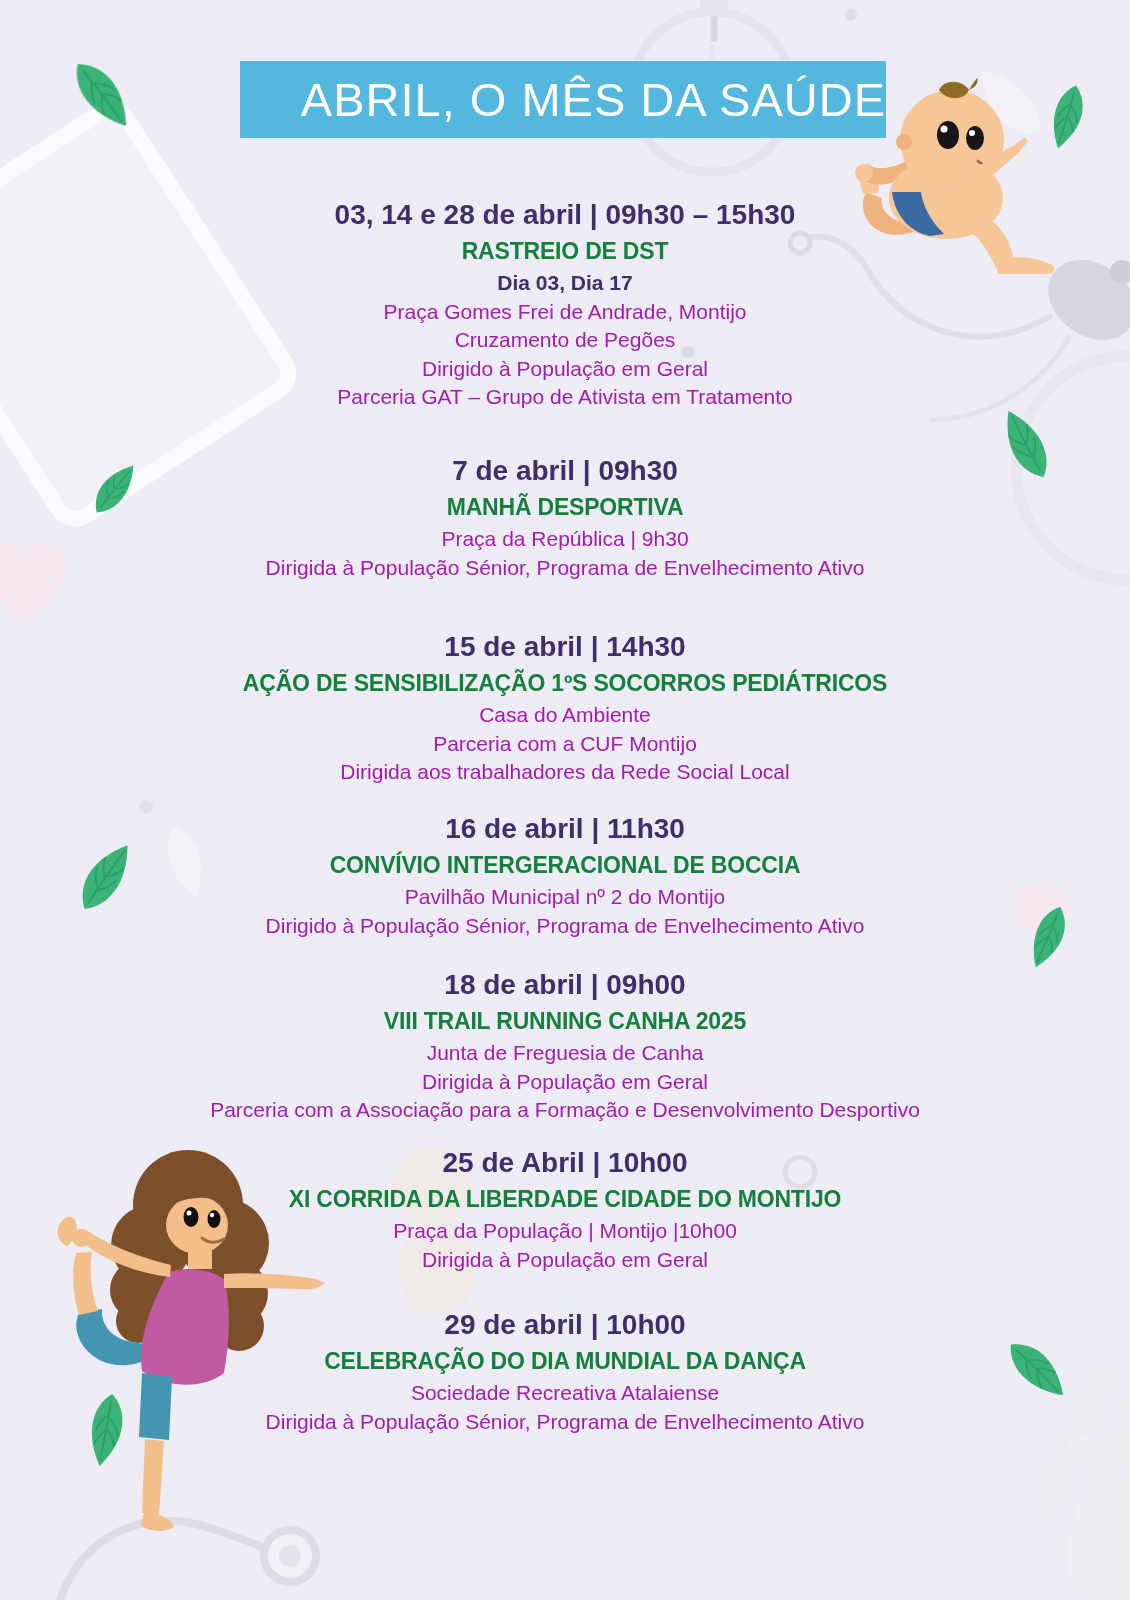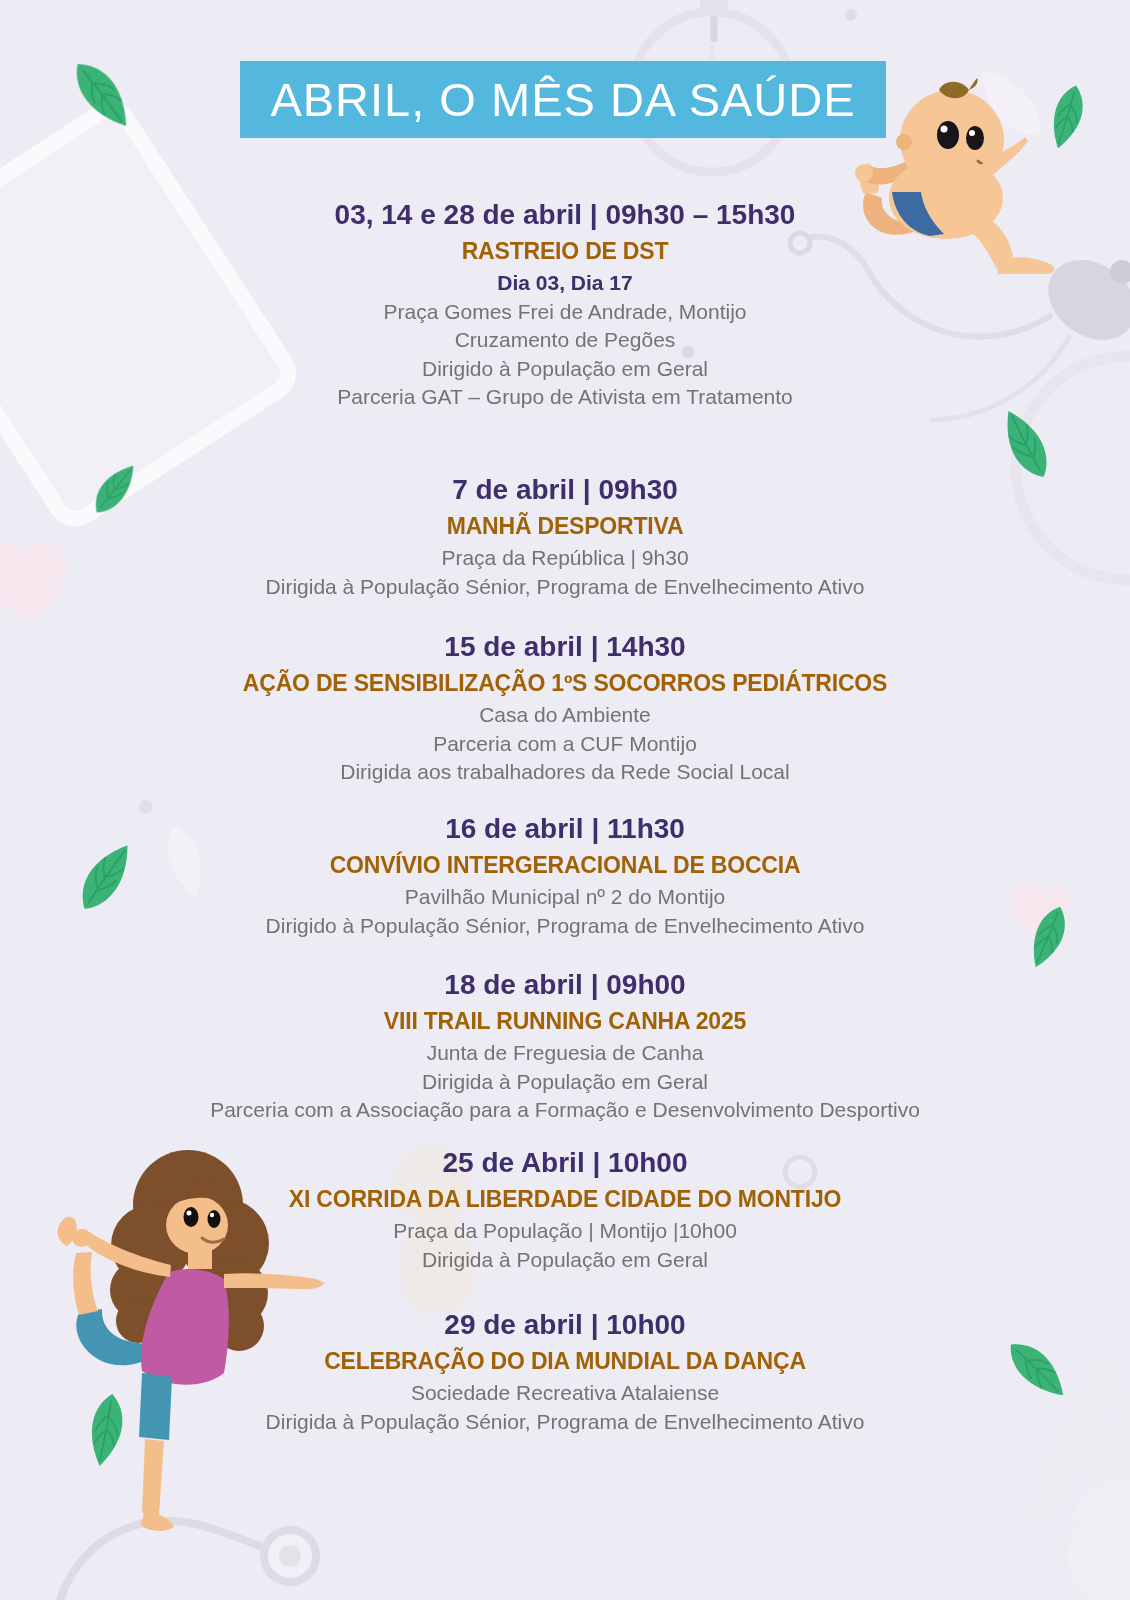--- a/index.html
+++ b/index.html
@@ -4,36 +4,36 @@
 <style>
   html,body { margin:0; padding:0; background:#dcd9e4; }
   .poster {
     position:relative; width:1130px; height:1600px;
     background:#edebf3; overflow:hidden;
     font-family:"Liberation Sans", sans-serif;
   }
   .decor { position:absolute; left:0; top:0; width:1130px; height:1600px; }
   .banner {
     position:absolute; left:240px; top:61px; width:646px; height:77px;
-    background:#53b7de; display:flex; align-items:center; justify-content:center;
+    background:#53b7de; display:flex; align-items:center; justify-content:flex-end;
   }
   .banner h1 {
     margin:0; color:#ffffff; font-size:47px; font-weight:normal;
     letter-spacing:1px; white-space:nowrap;
   }
   .event { position:absolute; left:0; width:100%; text-align:center; }
   .date {
     margin:0 0 4px 0; font-size:28px; font-weight:bold; color:#3e2e6b;
     line-height:34px;
   }
   .etitle {
-    margin:0 0 3px 0; font-size:23px; font-weight:bold; color:#a16207;
+    margin:0 0 3px 0; font-size:23px; font-weight:bold; color:#15803d;
     line-height:30px; letter-spacing:-0.2px;
   }
-  .line { margin:0; font-size:21px; color:#737373; line-height:28.5px; }
+  .line { margin:0; font-size:21px; color:#a21caf; line-height:28.5px; }
   .line.strong { font-weight:bold; color:#3e2e6b; }
   .illus { position:absolute; }
 </style>
 </head>
 <body>
 
 <div class="poster">
 
   <svg class="decor" viewBox="0 0 1130 1600" xmlns="http://www.w3.org/2000/svg" aria-hidden="true">
     <defs>
@@ -197,21 +197,21 @@
     <section class="event" style="top:198px">
       <h2 class="date">03, 14 e 28 de abril | 09h30 – 15h30</h2>
       <h3 class="etitle">RASTREIO DE DST</h3>
       <p class="line strong">Dia 03, Dia 17</p>
       <p class="line">Praça Gomes Frei de Andrade, Montijo</p>
       <p class="line">Cruzamento de Pegões</p>
       <p class="line">Dirigido à População em Geral</p>
       <p class="line">Parceria GAT – Grupo de Ativista em Tratamento</p>
     </section>
 
-    <section class="event" style="top:473px">
+    <section class="event" style="top:454px">
       <h2 class="date">7 de abril | 09h30</h2>
       <h3 class="etitle">MANHÃ DESPORTIVA</h3>
       <p class="line">Praça da República | 9h30</p>
       <p class="line">Dirigida à População Sénior, Programa de Envelhecimento Ativo</p>
     </section>
 
     <section class="event" style="top:630px">
       <h2 class="date">15 de abril | 14h30</h2>
       <h3 class="etitle">AÇÃO DE SENSIBILIZAÇÃO 1ºS SOCORROS PEDIÁTRICOS</h3>
       <p class="line">Casa do Ambiente</p>

